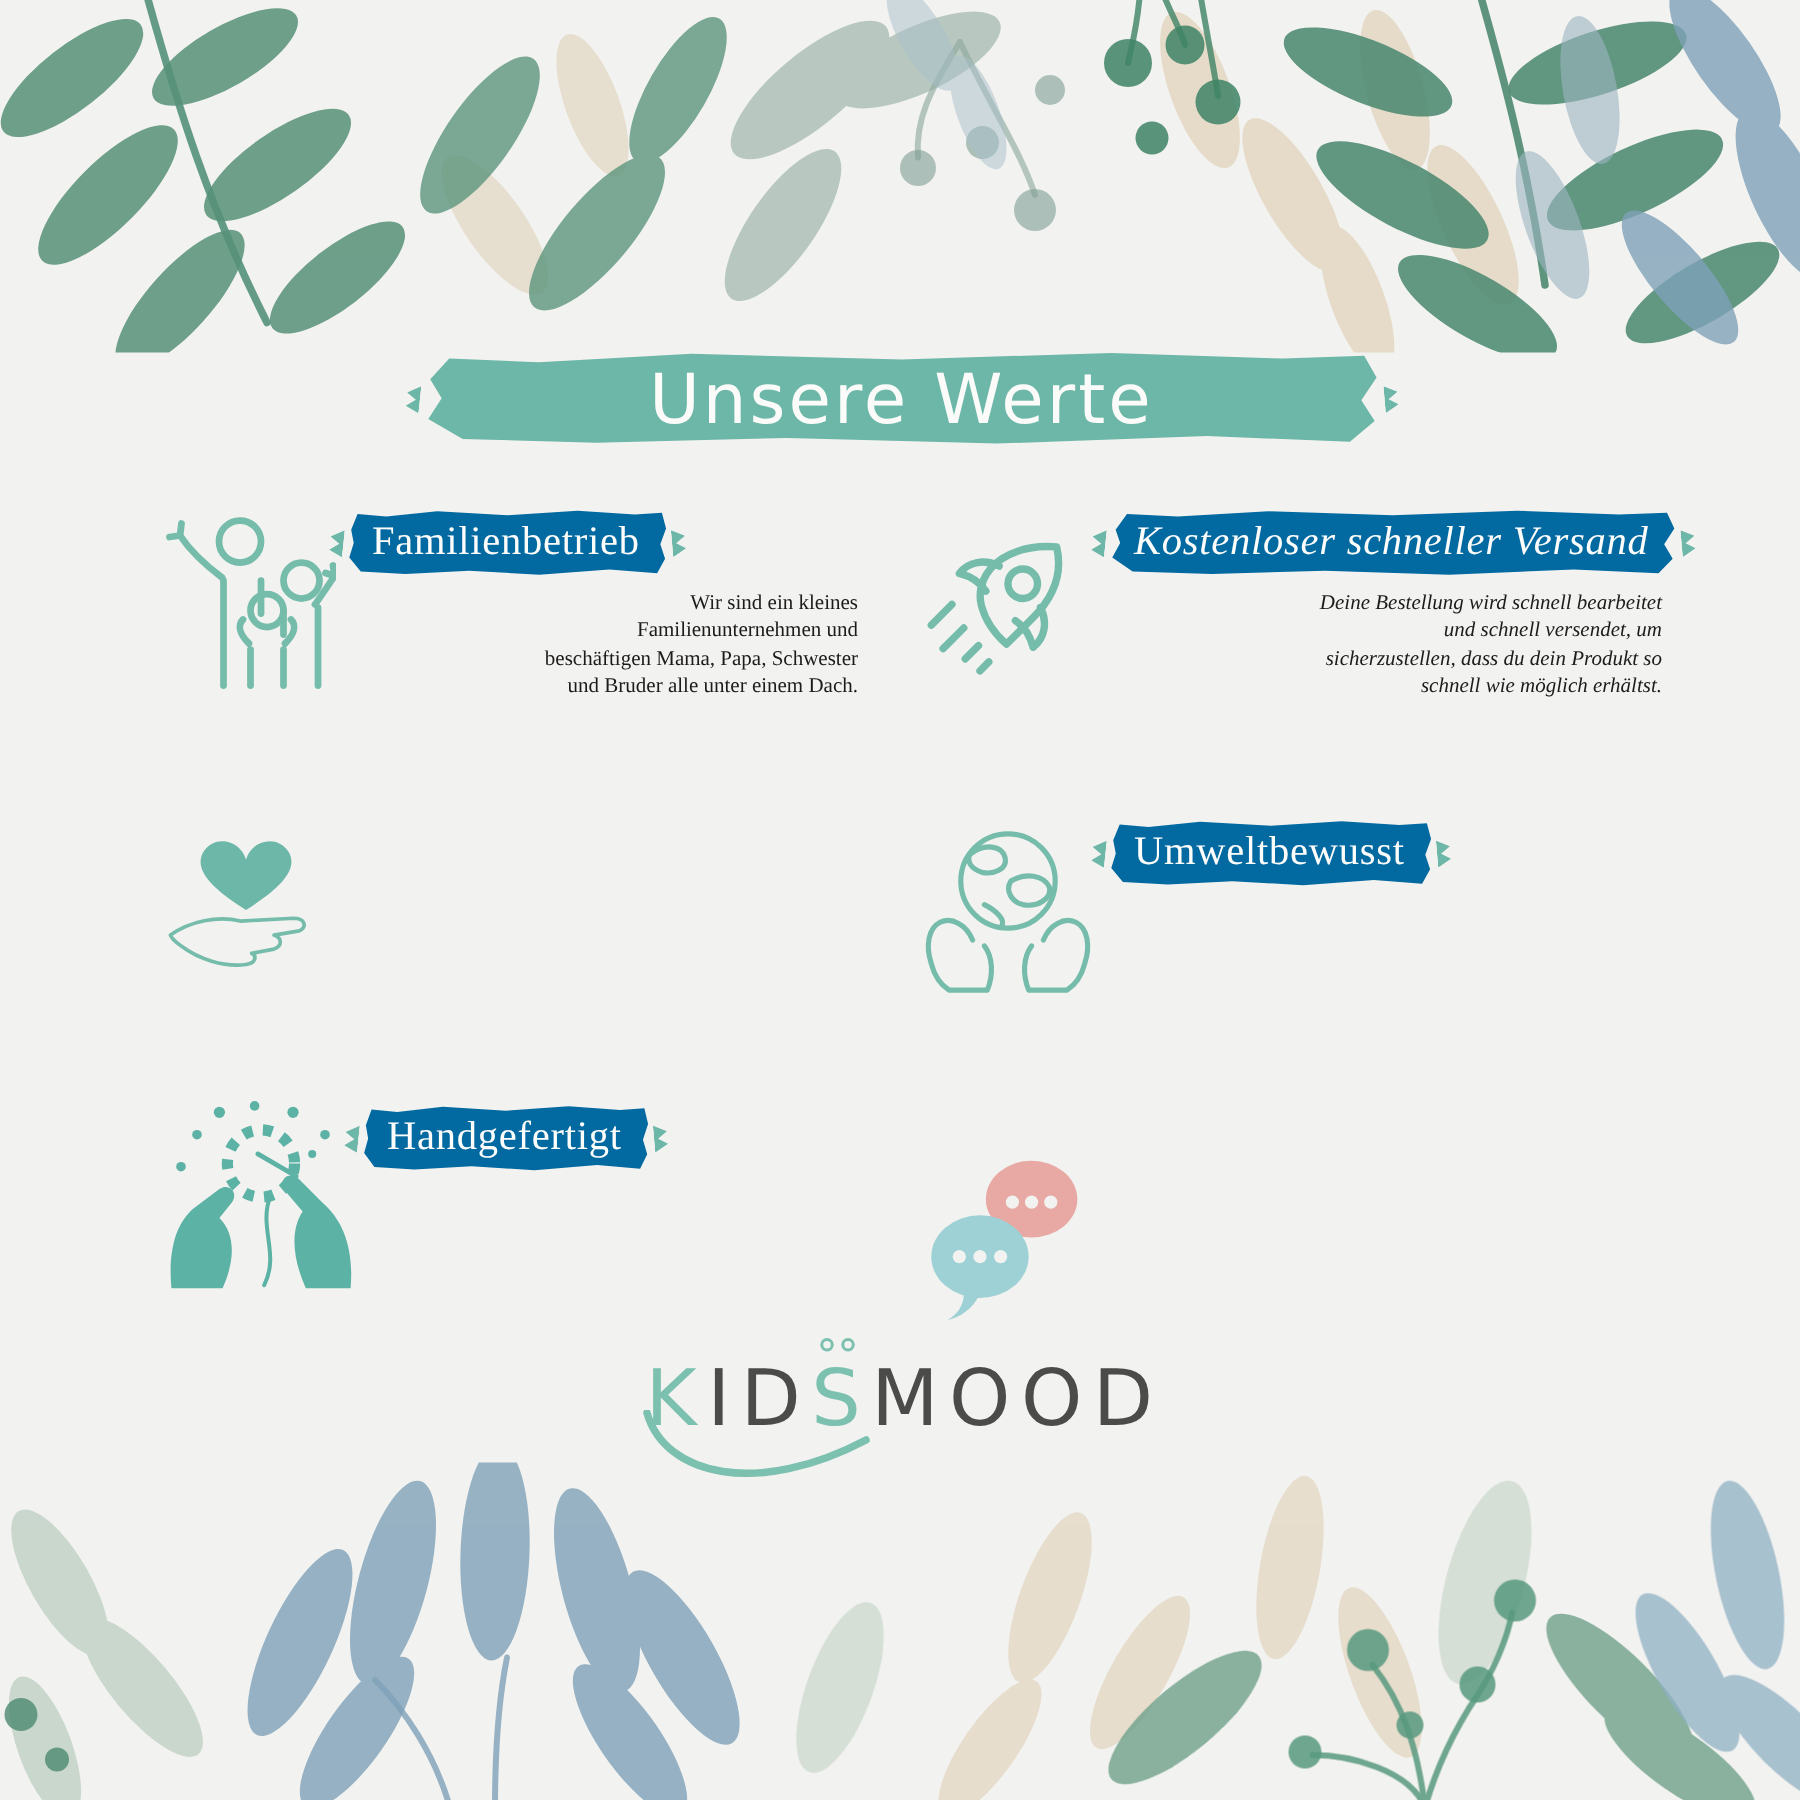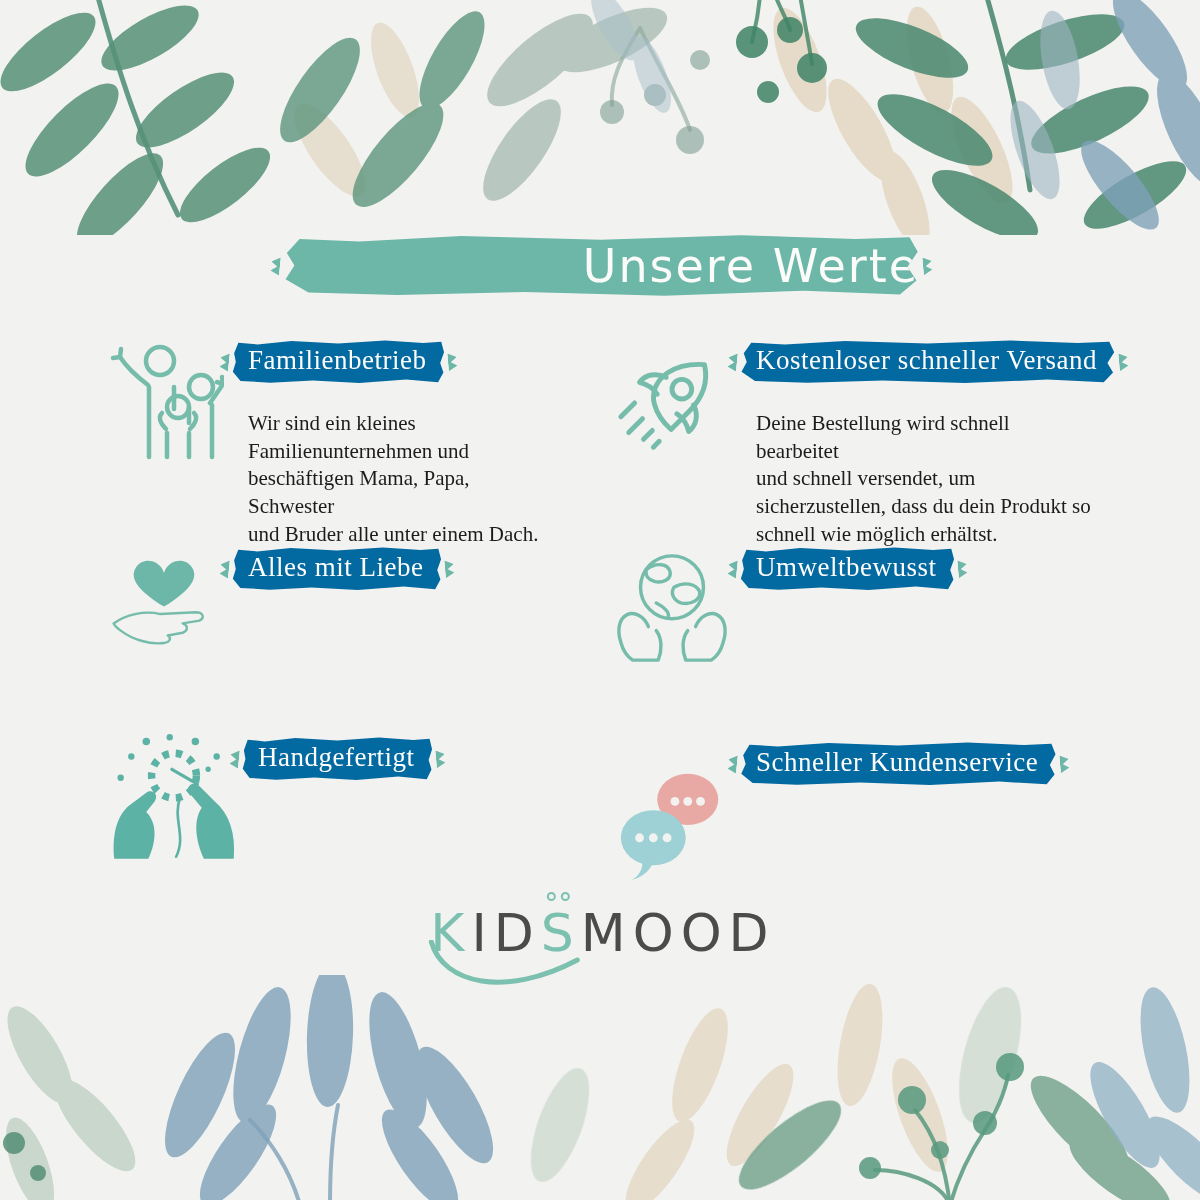--- a/index.html
+++ b/index.html
@@ -7,49 +7,49 @@
     position:relative;width:1200px;height:1200px;overflow:hidden;
     background:#f2f2f0;font-family:"Liberation Serif",serif;color:#1d1c1a;
   }
   .deco{position:absolute;left:0;pointer-events:none;}
   .deco.top{top:0;}
   .deco.bottom{bottom:0;}
 
   
   .title-banner-wrap{position:absolute;left:283px;top:234px;width:636px;height:63px;}
   .title-banner{
-    width:100%;height:100%;background:#6cb7a7;display:flex;align-items:center;justify-content:flex-end;
+    width:100%;height:100%;background:#6cb7a7;display:flex;align-items:center;justify-content:center;
     clip-path:polygon(0.6% 30%,2.6% 8%,12% 12%,28% 3%,50% 9%,72% 2%,90% 8%,98.5% 5%,99.8% 28%,98.2% 52%,99.6% 74%,97% 96%,82% 90%,60% 98%,38% 92%,18% 97%,4% 93%,0.4% 72%,1.8% 50%);
   }
   .title-banner span{
     font-family:"DejaVu Sans",sans-serif;font-size:46px;font-weight:400;color:#fbfbfa;letter-spacing:2px;
   }
   .fleck{position:absolute;width:9px;height:18px;background:#6cb7a7;top:50%;}
   .fleck.l{left:-12px;transform:translateY(-50%) rotate(6deg);clip-path:polygon(100% 0,0 28%,70% 52%,0 78%,100% 100%);}
   .fleck.r{right:-13px;transform:translateY(-50%) rotate(-5deg);clip-path:polygon(0 0,100% 25%,30% 50%,100% 72%,0 100%);}
 
   
   .card{position:absolute;display:flex;align-items:flex-start;}
   .card1{left:100px;top:338px;width:472px;}
-  .card2{left:608px;top:338px;width:500px;}
+  .card2{left:608px;top:338px;width:500px;font-style:italic;}
   .card3{left:100px;top:545px;width:472px;}
   .card4{left:608px;top:545px;width:500px;text-decoration:underline;}
   .card5{left:110px; top:735px;width:477px;}
   .card6{left:608px;top:740px;width:500px;}
   .icon-box{width:128px;flex:none;display:flex;justify-content:center;align-items:flex-start;margin-right:4px;}
   .card6 .icon-box{margin-top:24px;}
   .card5 .icon-box{margin-top:-4px;}
   .content{flex:1;min-width:0;}
   .banner-wrap{position:relative;display:inline-block;margin:2px 0 10px 0;}
   .banner{
     position:relative;background:#0369a1;padding:5px 18px 8px 16px;
     clip-path:polygon(1% 30%,3% 6%,12% 10%,28% 2%,50% 8%,72% 1%,90% 7%,98.5% 4%,99.8% 28%,98% 52%,99.5% 74%,97% 96%,82% 90%,60% 98%,38% 92%,18% 97%,4% 93%,0.4% 72%,1.8% 50%);
   }
   .banner span{font-size:27px;color:#fdfdfc;letter-spacing:0.5px;white-space:nowrap;}
-  .body-text{margin:16px;font-size:21px;line-height:1.32;white-space:pre-line;}
+  .body-text{margin:0;font-size:14px;line-height:1.32;white-space:pre-line;text-align:right;}
 
   
   .logo{position:absolute;left:50%;top:902px;transform:translateX(-50%);display:flex;align-items:flex-end;}
   .lg{
     font-family:"DejaVu Sans",sans-serif;font-size:52px;font-weight:400;letter-spacing:1px;
     color:#4b4b49;padding:0 3px;line-height:1.2;
   }
   .lg.teal{color:#7cc0b0;}
   .s-wrap{position:relative;}
   .uml{position:absolute;top:-10px;left:50%;transform:translateX(-50%);display:flex;gap:5px;}
@@ -268,25 +268,20 @@
   </div>
 
   <div class="card card3">
     <div class="icon-box">
       <svg width="114" height="112" viewBox="0 0 120 120">
         <path d="M60,30 C56,16 38,12 30,24 C22,36 34,50 60,66 C86,50 98,36 90,24 C82,12 64,16 60,30 Z" fill="#6cb7a7"></path>
         <path d="M6,84 C20,74 40,70 56,74 L94,72 C102,72 104,78 98,81 L80,84 C86,86 86,92 80,94 L64,97 C68,99 67,104 60,105 C44,107 26,101 14,92 C10,89 7,87 6,84 Z" fill="none" stroke="#76bcab" stroke-width="2.6" stroke-linecap="round" stroke-linejoin="round"></path>
       </svg>
     </div>
     <div class="content">
-      <div class="banner-wrap">
-        <div class="banner"><span>Alles mit Liebe</span></div>
-        <span class="fleck l"></span>
-        <span class="fleck r"></span>
-      </div>
     </div>
   </div>
 
   <div class="card card4">
     <div class="icon-box">
       <svg width="118" height="124" viewBox="0 0 120 120" fill="none" stroke="#76bcab" stroke-width="3.5" stroke-linecap="round" stroke-linejoin="round">
         <circle cx="60" cy="40" r="32"></circle>
         <path d="M34,22 C44,14 56,16 58,24 C60,32 50,36 42,34 C36,32 32,28 34,22 Z"></path>
         <path d="M62,40 C72,34 84,36 88,44 C90,52 80,58 70,56 C62,54 58,46 62,40 Z"></path>
         <path d="M44,56 C52,60 58,66 56,70"></path>
@@ -343,25 +338,20 @@
         <ellipse cx="41" cy="74" rx="33" ry="28" fill="#9ed1d5"></ellipse>
         <path d="M30,99 C30,107 26,113 19,117 C28,115 36,109 40,101 Z" fill="#9ed1d5"></path>
         <g fill="#f2f2f0">
           <circle cx="27" cy="74" r="4.5"></circle>
             <circle cx="41" cy="74" r="4.5"></circle>
             <circle cx="55" cy="74" r="4.5"></circle>
         </g>
       </svg>
     </div>
     <div class="content">
-      <div class="banner-wrap">
-        <div class="banner"><span>Schneller Kundenservice</span></div>
-        <span class="fleck l"></span>
-        <span class="fleck r"></span>
-      </div>
     </div>
   </div>
 
   <div class="logo">
     <span class="lg teal">K</span>
     <span class="lg">I</span>
     <span class="lg">D</span>
     <span class="s-wrap">
       <span class="uml">
           <i></i>

